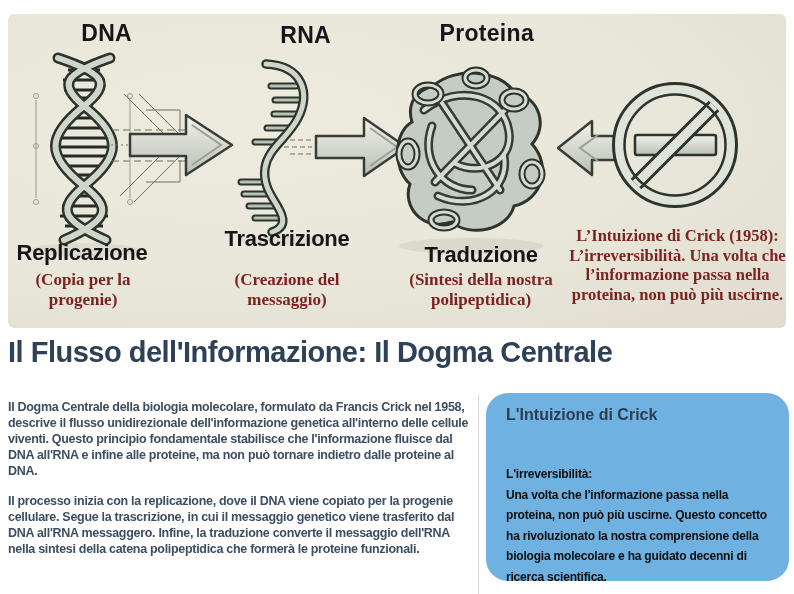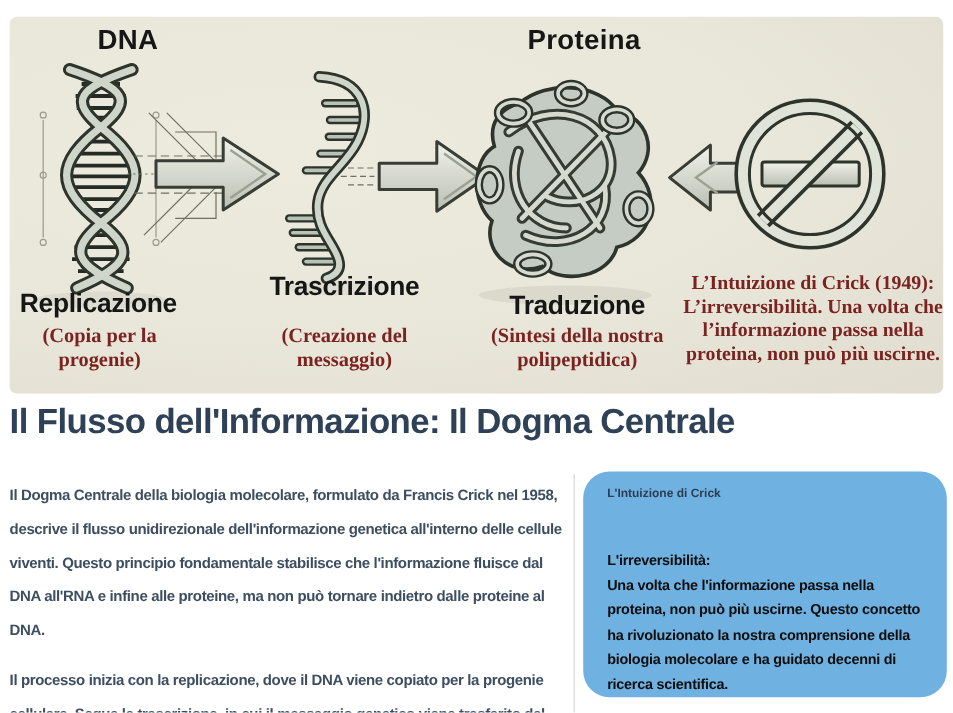--- a/index.html
+++ b/index.html
@@ -28,30 +28,30 @@
   .fig-note{position:absolute;text-align:center;font-family:"Liberation Serif",serif;
     font-size:16.5px;font-weight:bold;color:var(--figure-accent-red);line-height:19.5px;}
 
   
   .page-title{position:absolute;left:8px;top:336px;width:760px;
     font-size:29px;font-weight:bold;letter-spacing:-0.5px;color:var(--heading-text);}
 
   
   .text-col{position:absolute;left:8px;top:399px;width:470px;}
   .text-col p{font-size:12.5px;font-weight:bold;letter-spacing:-0.3px;
-    line-height:28px;color:var(--body-text);}
+    line-height:16px;color:var(--body-text);}
   .text-col p + p{margin-top:14px;}
 
   .column-divider{position:absolute;left:478px;top:395px;width:1px;height:199px;
     background:#d8d8d8;}
 
   
   .crick-callout{position:absolute;left:486px;top:393px;width:303px;height:188px;
     background:var(--callout-background);border-radius:22px;padding:13px 20px;}
-  .callout-title{font-size:10px;font-weight:bold;color:var(--callout-title);
+  .callout-title{font-size:16px;font-weight:bold;color:var(--callout-title);
     margin-bottom:13px;}
   .callout-text{font-size:12px;font-weight:bold;letter-spacing:-0.2px;
     line-height:20.5px;color:#0d0d0d;margin-top:40px;}
   .callout-text strong{display:block;}
 </style>
 </head>
 <body>
 
 <div class="page">
 
@@ -214,32 +214,33 @@
         <circle cx="667" cy="131" r="56" fill="none" stroke="#dfe3d8" stroke-width="11"></circle>
         <rect x="627" y="121" width="81" height="20" rx="2" fill="url(#gm)" stroke="#2d342c" stroke-width="2.5"></rect>
         <line x1="706" y1="92" x2="628" y2="170" stroke="#2d342c" stroke-width="15"></line>
         <line x1="706" y1="92" x2="628" y2="170" stroke="#dfe3d8" stroke-width="9"></line>
         <circle cx="667" cy="131" r="61.5" fill="none" stroke="#2d342c" stroke-width="3"></circle>
         <circle cx="667" cy="131" r="50.5" fill="none" stroke="#2d342c" stroke-width="2.5"></circle>
       </g>
     </svg>
 
     <div class="fig-label fig-molecule" style="left:24px;top:6px;width:100px;">DNA</div>
+    <div class="fig-label fig-molecule" style="left:223px;top:8px;width:100px;">RNA</div>
     <div class="fig-label fig-molecule" style="left:426px;top:6px;width:100px;">Proteina</div>
 
     <div class="fig-label fig-process" style="left:4px;top:226px;width:140px;">Replicazione</div>
     <div class="fig-label fig-detail" style="left:0px;top:256px;width:150px;">(Copia per la progenie)</div>
 
     <div class="fig-label fig-process" style="left:209px;top:212px;width:140px;">Trascrizione</div>
     <div class="fig-label fig-detail" style="left:219px;top:256px;width:120px;">(Creazione del messaggio)</div>
 
     <div class="fig-label fig-process" style="left:403px;top:228px;width:140px;">Traduzione</div>
     <div class="fig-label fig-detail" style="left:393px;top:256px;width:160px;">(Sintesi della nostra polipeptidica)</div>
 
-    <div class="fig-note" style="left:557px;top:212px;width:225px;">L’Intuizione di Crick (1949): L’irreversibilità. Una volta che l’informazione passa nella proteina, non può più uscirne.</div>
+    <div class="fig-note" style="left:557px;top:212px;width:225px;">L’Intuizione di Crick (1958): L’irreversibilità. Una volta che l’informazione passa nella proteina, non può più uscirne.</div>
   </figure>
 
   <h1 class="page-title">Il Flusso dell'Informazione: Il Dogma Centrale</h1>
 
   <div class="text-col">
     <p>Il Dogma Centrale della biologia molecolare, formulato da Francis Crick nel 1958, descrive il flusso unidirezionale dell'informazione genetica all'interno delle cellule viventi. Questo principio fondamentale stabilisce che l'informazione fluisce dal DNA all'RNA e infine alle proteine, ma non può tornare indietro dalle proteine al DNA.</p>
     <p>Il processo inizia con la replicazione, dove il DNA viene copiato per la progenie cellulare. Segue la trascrizione, in cui il messaggio genetico viene trasferito dal DNA all'RNA messaggero. Infine, la traduzione converte il messaggio dell'RNA nella sintesi della catena polipeptidica che formerà le proteine funzionali.</p>
   </div>
 
   <div class="column-divider"></div>

